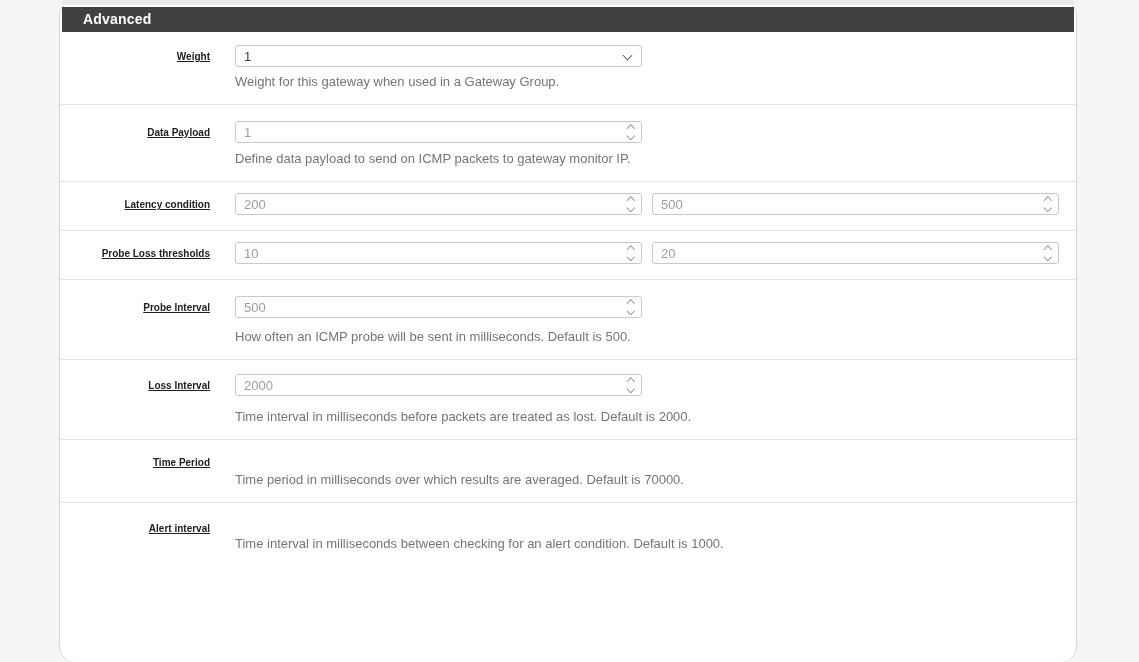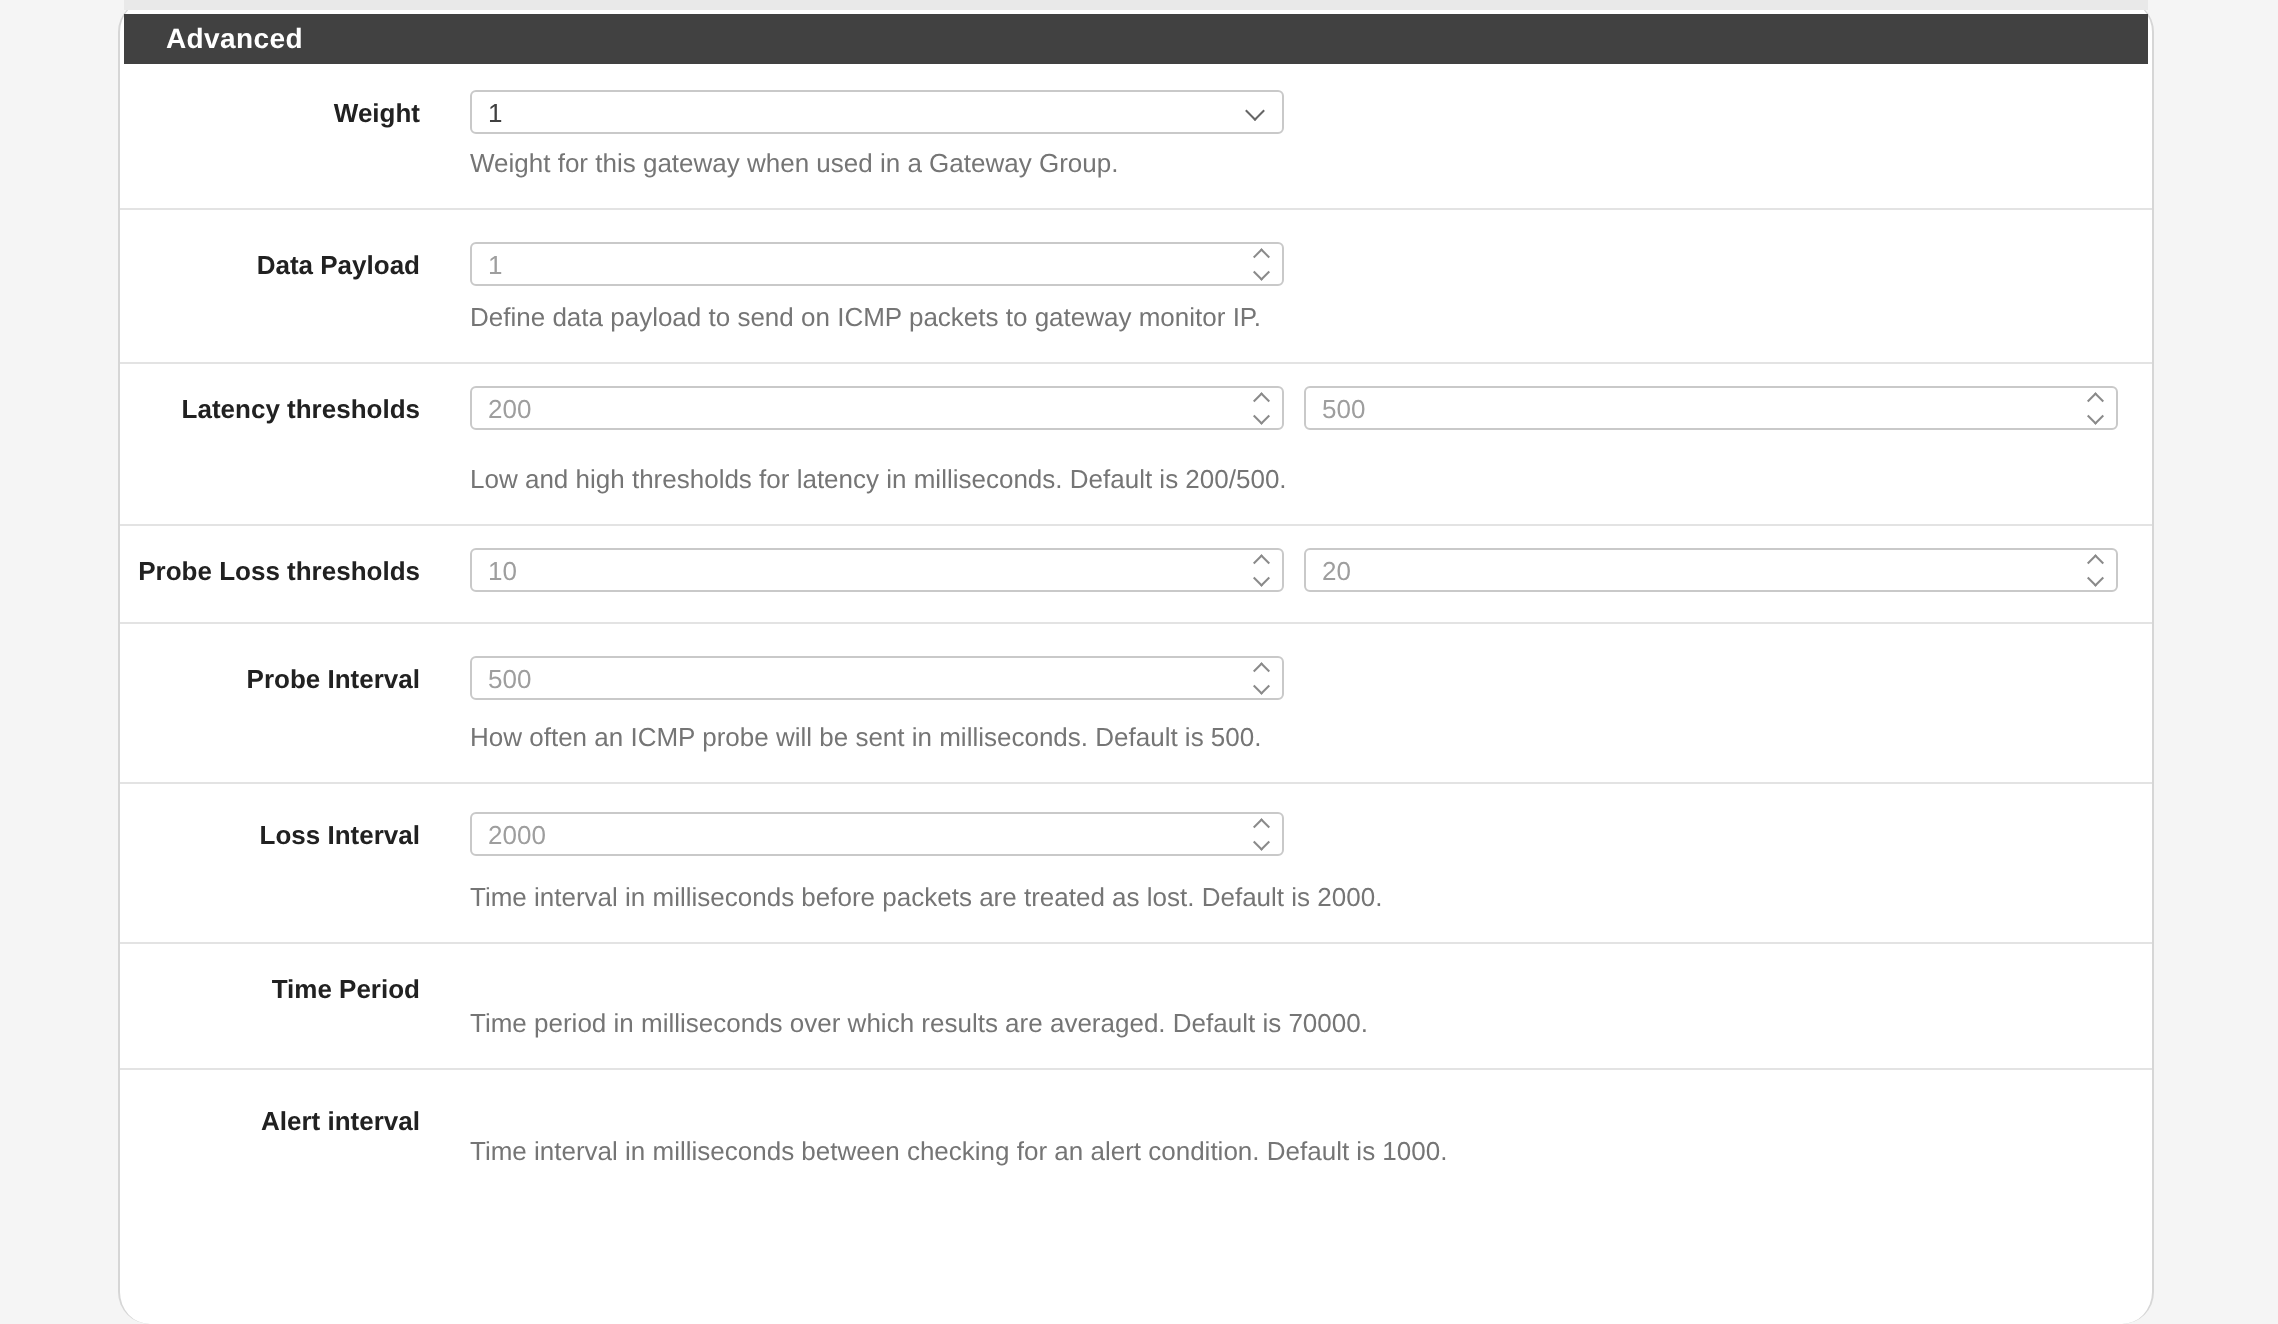--- a/index.html
+++ b/index.html
@@ -20,22 +20,22 @@
     font-size:14px; font-weight:bold; line-height:25px;
     padding-left:21px; letter-spacing:.2px;
   }
   .form-row {
     display:flex; border-bottom:1px solid #e3e3e3;
     padding-top:var(--pt,13px);
   }
   .form-row:last-child { border-bottom:none; }
   .row-label {
     width:150px; flex:0 0 150px; text-align:right;
-    font-size:13px; font-weight:bold; color:#212121;
-    padding-top:4px; line-height:15px;
+    font-size:10px; font-weight:bold; color:#212121;
+    padding-top:4px; line-height:15px;text-decoration:underline;
   }
   .row-content { margin-left:25px; flex:1; padding-bottom:15px; }
   .input-pair { display:flex; gap:10px; }
   .fake-select, .num-wrap {
     width:407px; height:22px; box-sizing:border-box;
     border:1px solid #c9c9c9; border-radius:3px; background:#fff;
     position:relative; display:flex; align-items:center;
   }
   .fake-select { padding:0 26px 0 8px; font-size:13px; color:#404040; cursor:default; }
   .num-wrap input {
@@ -91,39 +91,38 @@
         <span class="spinner">
           <span class="chev-up"></span>
           <span class="chev-down"></span>
         </span>
       </div>
       <div class="help" style="--gap:8px">Define data payload to send on ICMP packets to gateway monitor IP.</div>
     </div>
   </div>
 
   <div class="form-row" style="--pt:11px">
-    <div class="row-label">Latency thresholds</div>
+    <div class="row-label">Latency condition</div>
     <div class="row-content">
       <div class="input-pair">
         <div class="num-wrap">
           <input type="text" placeholder="200" style="">
           <span class="spinner">
             <span class="chev-up"></span>
             <span class="chev-down"></span>
           </span>
         </div>
         <div class="num-wrap">
           <input type="text" placeholder="500" style="">
           <span class="spinner">
             <span class="chev-up"></span>
             <span class="chev-down"></span>
           </span>
         </div>
       </div>
-      <div class="help" style="--gap:17px">Low and high thresholds for latency in milliseconds. Default is 200/500.</div>
     </div>
   </div>
 
   <div class="form-row" style="--pt:11px">
     <div class="row-label">Probe Loss thresholds</div>
     <div class="row-content">
       <div class="input-pair">
         <div class="num-wrap">
           <input type="text" placeholder="10" style="">
           <span class="spinner">

